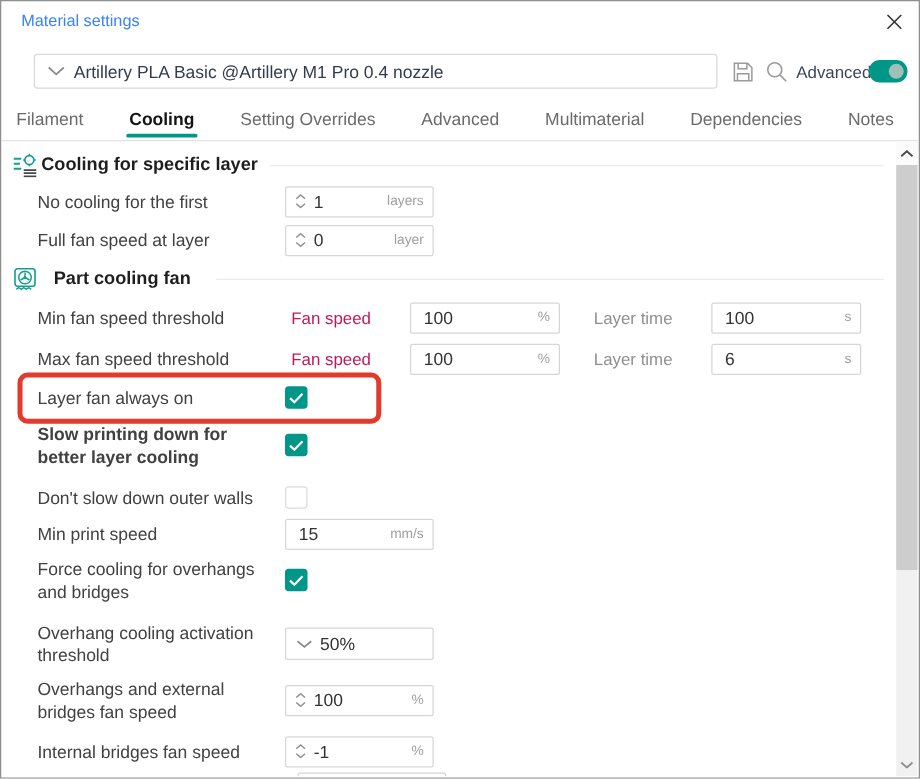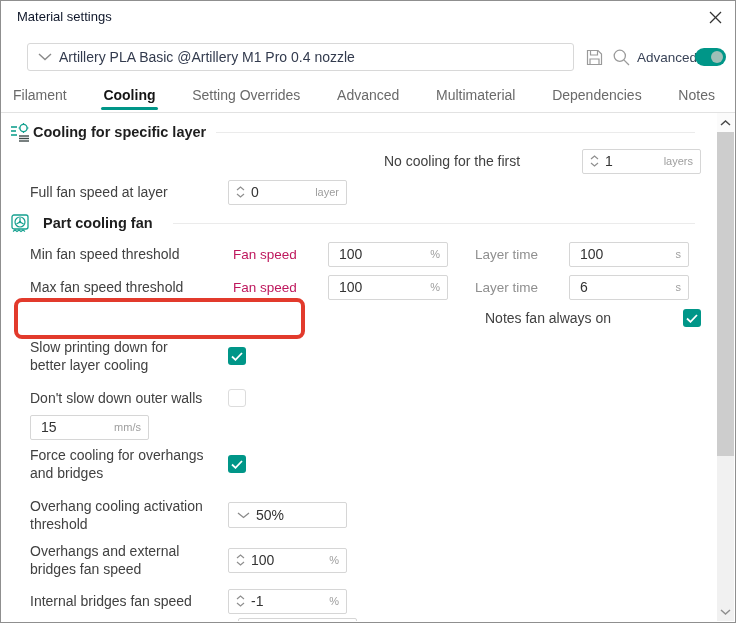--- a/index.html
+++ b/index.html
@@ -4,21 +4,21 @@
 <style>
   * { box-sizing: border-box; margin: 0; padding: 0; }
   html,body { width:736px; height:623px; }
   body { font-family: "Liberation Sans", sans-serif; background:#fff; }
 
   .win { position:relative; width:736px; height:623px; background:#fff;
          border:1px solid #8f8f8f; overflow:hidden; }
 
   
   .titlebar { position:absolute; top:0; left:0; right:0; height:32px; }
-  .title { position:absolute; left:16px; top:8px; font-size:13px; color:#0f172a; }
+  .title { position:absolute; left:16px; top:8px; font-size:13px; color:#3b82f6; }
   .close-btn { position:absolute; right:8px; top:4px; width:24px; height:24px;
                display:flex; align-items:center; justify-content:center; cursor:pointer; }
 
   
   .combo { position:absolute; left:26px; top:42px; width:547px; height:28px;
            border:1px solid #d8d8d8; border-radius:3px; display:flex; align-items:center;
            background:#fff; }
   .combo svg { margin-left:10px; flex-shrink:0; }
   .combo input { border:0; outline:0; background:transparent; flex:1; margin-left:7px;
                  font-family:"Liberation Sans",sans-serif; font-size:14px; color:#333b4e; }
@@ -34,31 +34,31 @@
   .tabs { position:absolute; top:86px; left:12px; width:702px; display:flex;
           justify-content:space-between; }
   .tab { font-size:14px; color:#6a6a6a; position:relative; cursor:pointer; white-space:nowrap; }
   .tab.active { color:#141414; font-weight:bold; }
   .tab.active::after { content:""; position:absolute; left:-2px; right:-2px; bottom:-7px;
                        height:3px; border-radius:3px; background:#009688; }
   .tabs-divider { position:absolute; top:111px; left:0; right:0; height:1px; background:#e2e2e2; }
 
   
   .content { position:absolute; top:112px; left:1px; right:18px; bottom:1px;
-             overflow:hidden; padding:6px 16px 0 28px; }
+             overflow:hidden; padding:6px 4px 0 28px; }
 
   .sec-header { display:flex; align-items:center; height:26px; margin-left:-20px; }
   .sec-header .sec-icon { width:20px; height:20px; flex-shrink:0; }
   .sec-title { font-size:14.5px; font-weight:bold; color:#1e1e1e; margin:0 10px 0 3px;
                white-space:nowrap; }
   .sec-line { flex:1; height:1px; background:#ebebeb; margin-right:6px; }
 
   .row { display:flex; align-items:center; }
   .lbl { width:198px; flex-shrink:0; font-size:14px; color:#414141; line-height:1.32; }
-  .lbl.w170 { width:170px; margin-right:28px; }
+  .lbl.w170 { width:170px; margin-right:28px;font-weight:bold; }
   .lbl.w185 { width:185px; margin-right:13px; }
   .lbl.w190 { width:190px; margin-right:8px; }
   .lbl.w165 { width:165px; margin-right:33px; }
 
   .numbox { width:119px; height:25px; border:1px solid #d6d6d6; border-radius:2px;
             display:flex; align-items:center; background:#fff; flex-shrink:0; }
   .numbox.w120 { width:120px; }
   .spin { display:flex; flex-direction:column; gap:2px; margin-left:6px; width:10px;
           align-items:center; flex-shrink:0; cursor:pointer; }
   .numbox input { border:0; outline:0; flex:1; width:100%; min-width:0; margin-left:6px;
@@ -87,21 +87,21 @@
   
   .sb { position:absolute; top:112px; right:1px; bottom:1px; width:17px; background:#f1f1f1; }
   .sb-up { position:absolute; top:0; left:0; width:17px; height:19px; background:#fbfbfb;
            display:flex; align-items:center; justify-content:center; cursor:pointer; }
   .sb-thumb { position:absolute; top:19px; left:0; width:17px; height:324px;
               background:#cdcdcd; cursor:pointer; }
   .sb-down { position:absolute; bottom:0; left:0; width:17px; height:19px;
              display:flex; align-items:center; justify-content:center; cursor:pointer; }
 
   .mt3 { margin-top:3px;gap:10px; } .mt5 { margin-top:5px; } .mt6 { margin-top:6px; }
-  .h28 { min-height:28px; } .h30 { min-height:30px; } .h32 { min-height:32px;justify-content:flex-end; }
+  .h28 { min-height:28px; } .h30 { min-height:30px; } .h32 { min-height:32px; }
   .h36 { min-height:36px; } .h44 { min-height:44px; } .h46 { min-height:46px; }
 </style>
 </head>
 <body>
 
 <div class="win">
 
   <div class="titlebar">
     <div class="title">Material settings</div>
     <div class="close-btn">
@@ -236,21 +236,21 @@
         <span class="unit">%</span>
       </div>
       <div class="sub2">Layer time</div>
       <div class="numbox w120">
         <input class="pad" value="6" style="">
         <span class="unit">s</span>
       </div>
     </div>
 
     <div class="row h32">
-      <div class="lbl">Notes fan always on</div>
+      <div class="lbl">Layer fan always on</div>
       <div class="cb on">
         <svg width="12" height="9" viewBox="0 0 12 9">
           <polyline points="1,4.5 4.5,7.8 11,1" fill="none" stroke="#fff" stroke-width="1.8"></polyline>
         </svg>
       </div>
     </div>
 
     <div class="row h44">
       <div class="lbl w170">Slow printing down for better layer cooling</div>
       <div class="cb on">
@@ -259,20 +259,21 @@
         </svg>
       </div>
     </div>
 
     <div class="row h28 mt6">
       <div class="lbl">Don't slow down outer walls</div>
       <div class="cb off"></div>
     </div>
 
     <div class="row h30">
+      <div class="lbl">Min print speed</div>
       <div class="numbox">
         <input class="pad" value="15" style="">
         <span class="unit">mm/s</span>
       </div>
     </div>
 
     <div class="row h44">
       <div class="lbl w185">Force cooling for overhangs and bridges</div>
       <div class="cb on">
         <svg width="12" height="9" viewBox="0 0 12 9">

